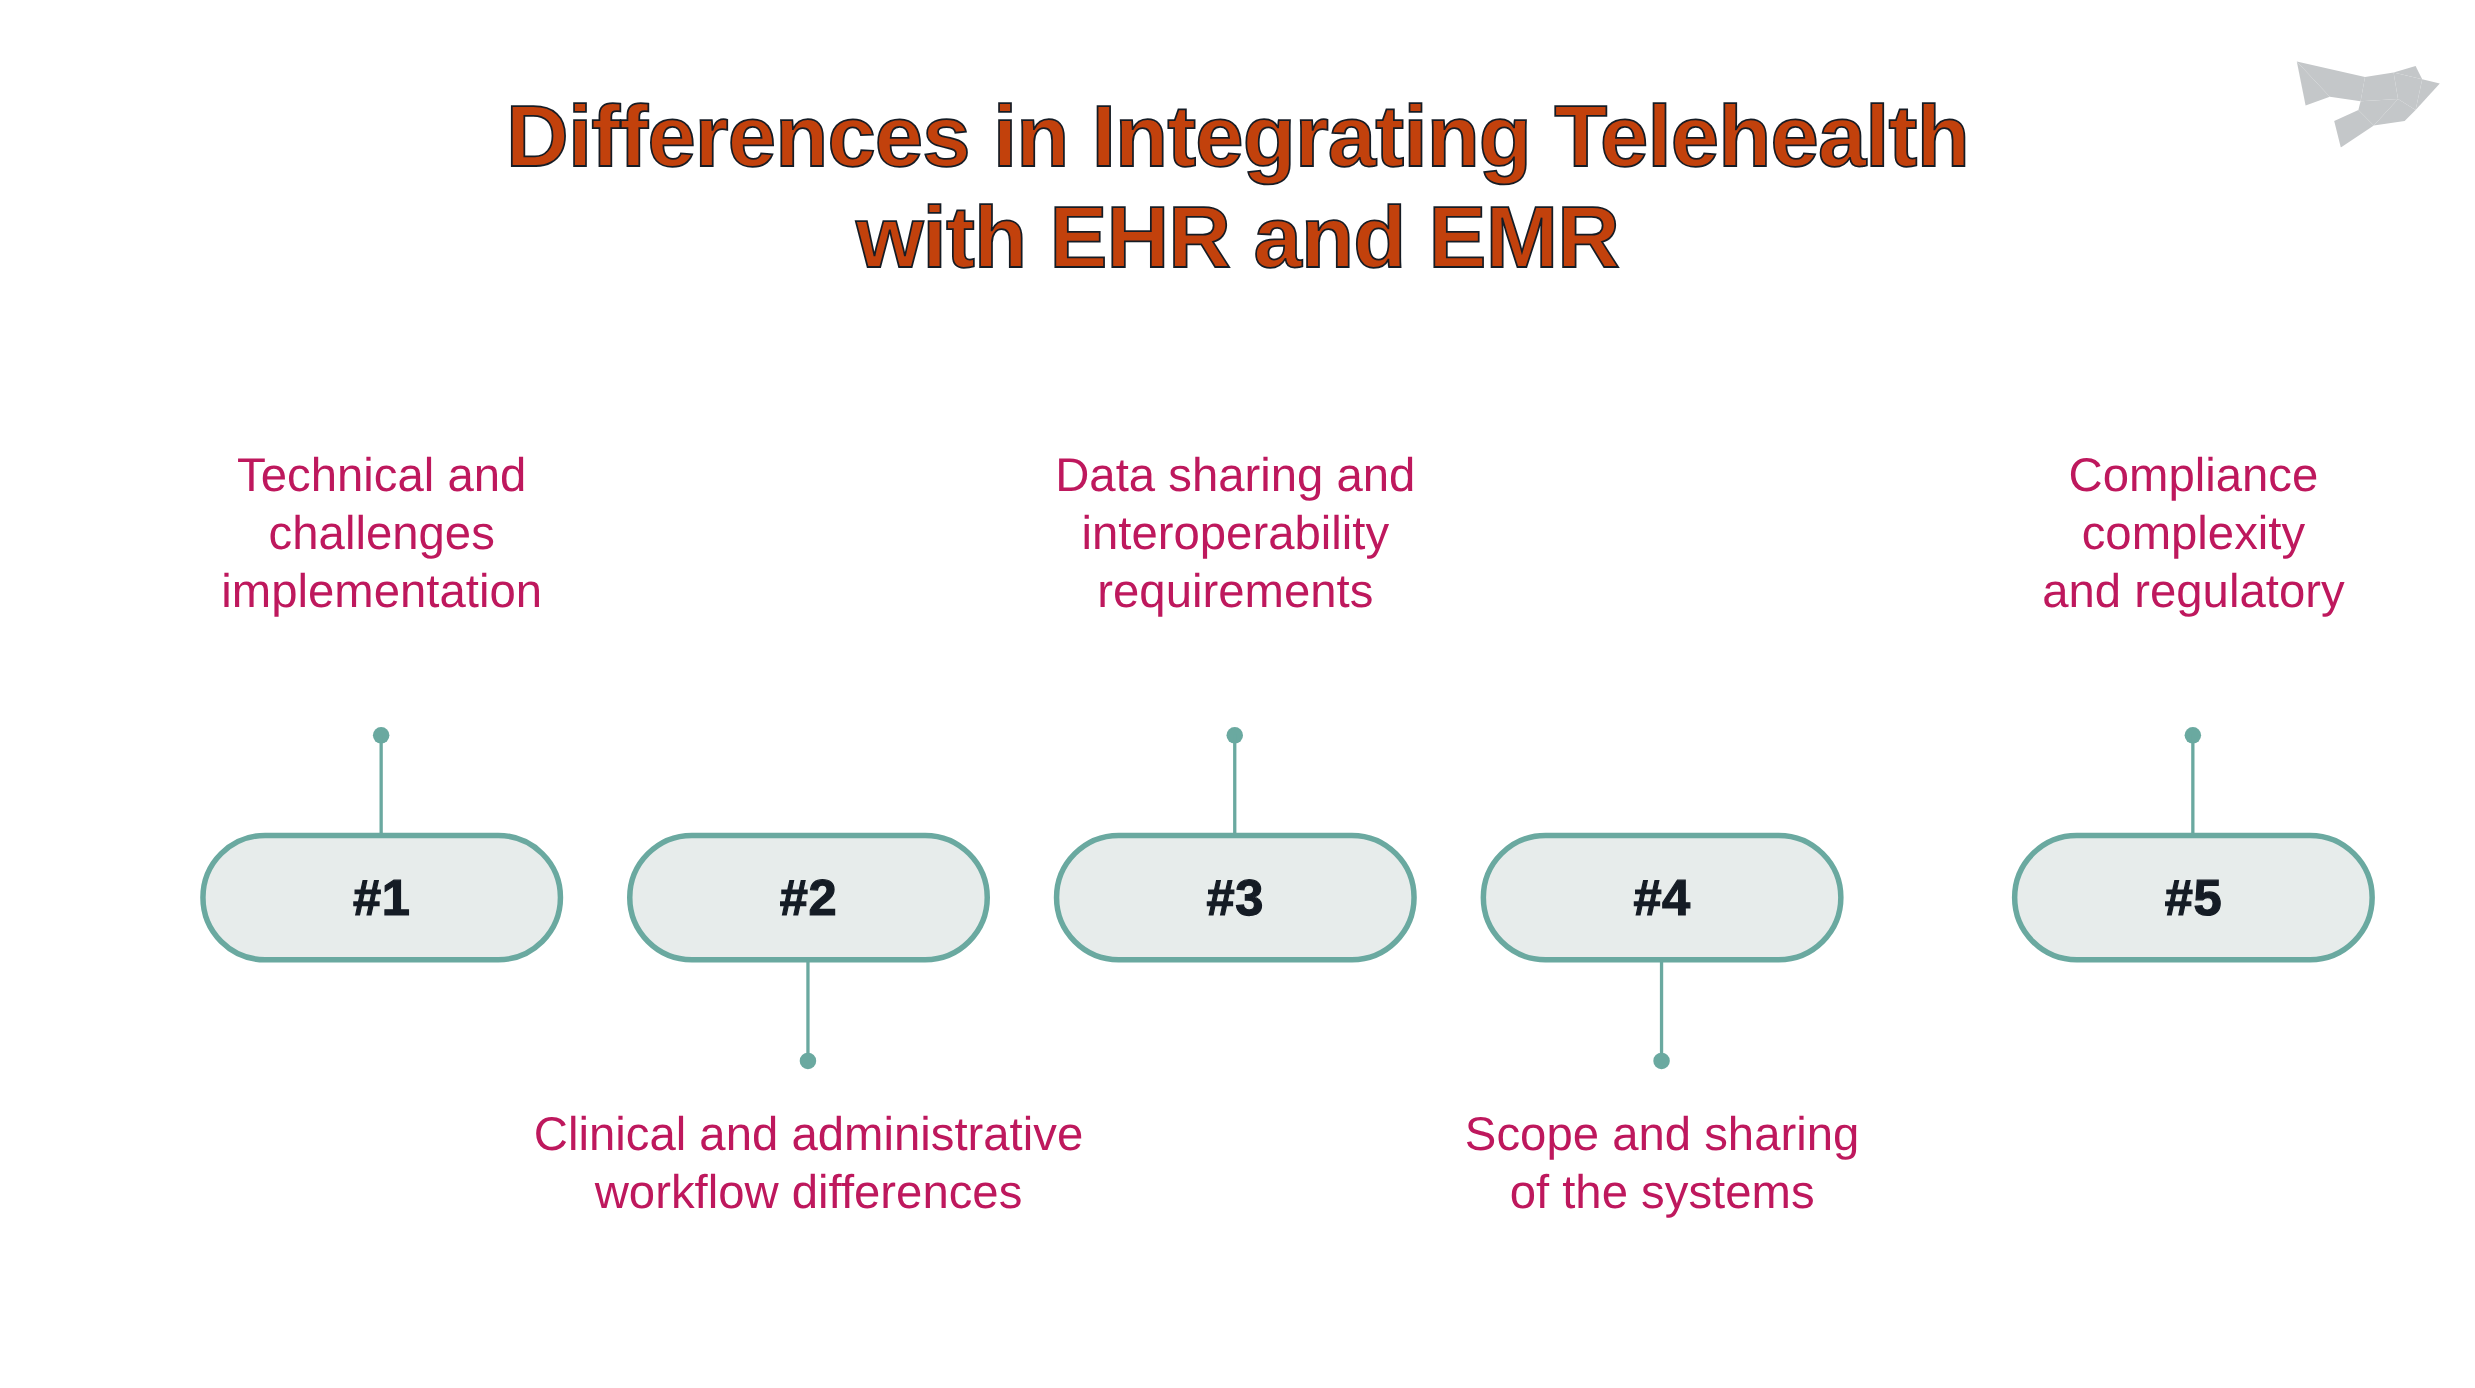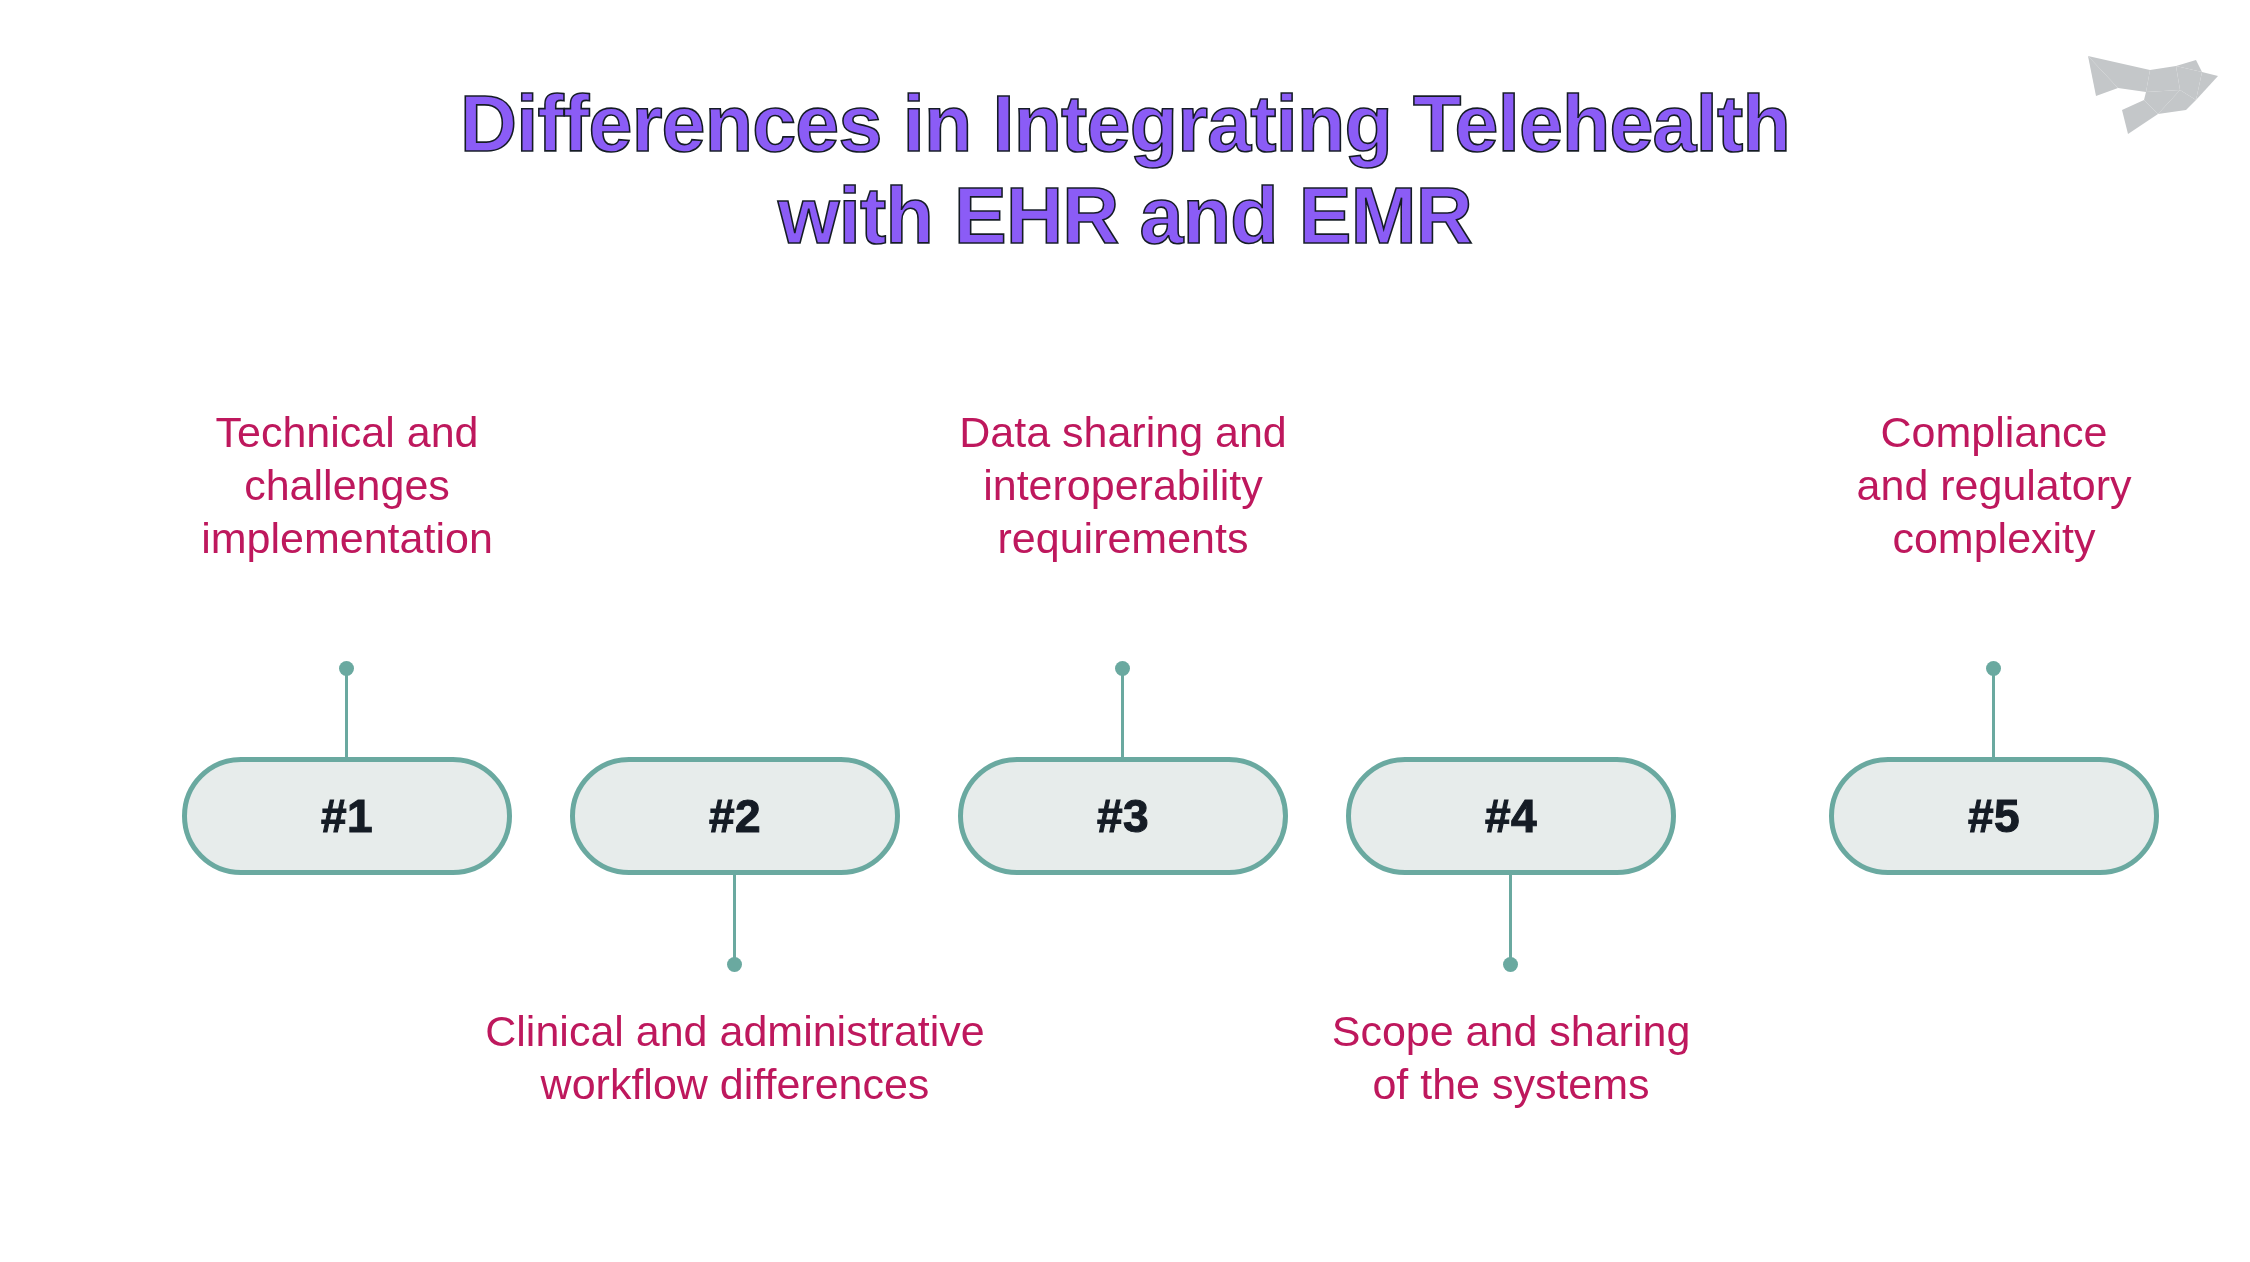--- a/index.html
+++ b/index.html
@@ -39,21 +39,21 @@
     width: 2250px;
     text-align: center;
   }
   .title-line {
     display: block;
     font-family: "Liberation Sans", "DejaVu Sans", sans-serif;
     font-weight: 700;
     font-size: 79px;
     line-height: 1.16;
     letter-spacing: -0.8px;
-    color: #8b5cf6;
+    color: #c2410c;
     -webkit-text-stroke: 1.6px #151c25;
   }
 
   
   #diagram {
     position: absolute;
     top: 0;
     left: 0;
     width: 2250px;
     height: 1262px;
@@ -226,22 +226,22 @@
       <div class="connector-dot"></div>
       <div class="caption">
         <span class="caption-line">Scope and sharing</span>
         <span class="caption-line">of the systems</span>
       </div>
     </div>
 
     <div class="node up" id="node-5">
       <div class="caption">
         <span class="caption-line">Compliance</span>
+        <span class="caption-line">complexity</span>
         <span class="caption-line">and regulatory</span>
-        <span class="caption-line">complexity</span>
       </div>
       <div class="connector-dot"></div>
       <div class="connector-line"></div>
       <div class="pill">
         <span class="pill-label">#5</span>
       </div>
     </div>
 
   </div>
 </div>

